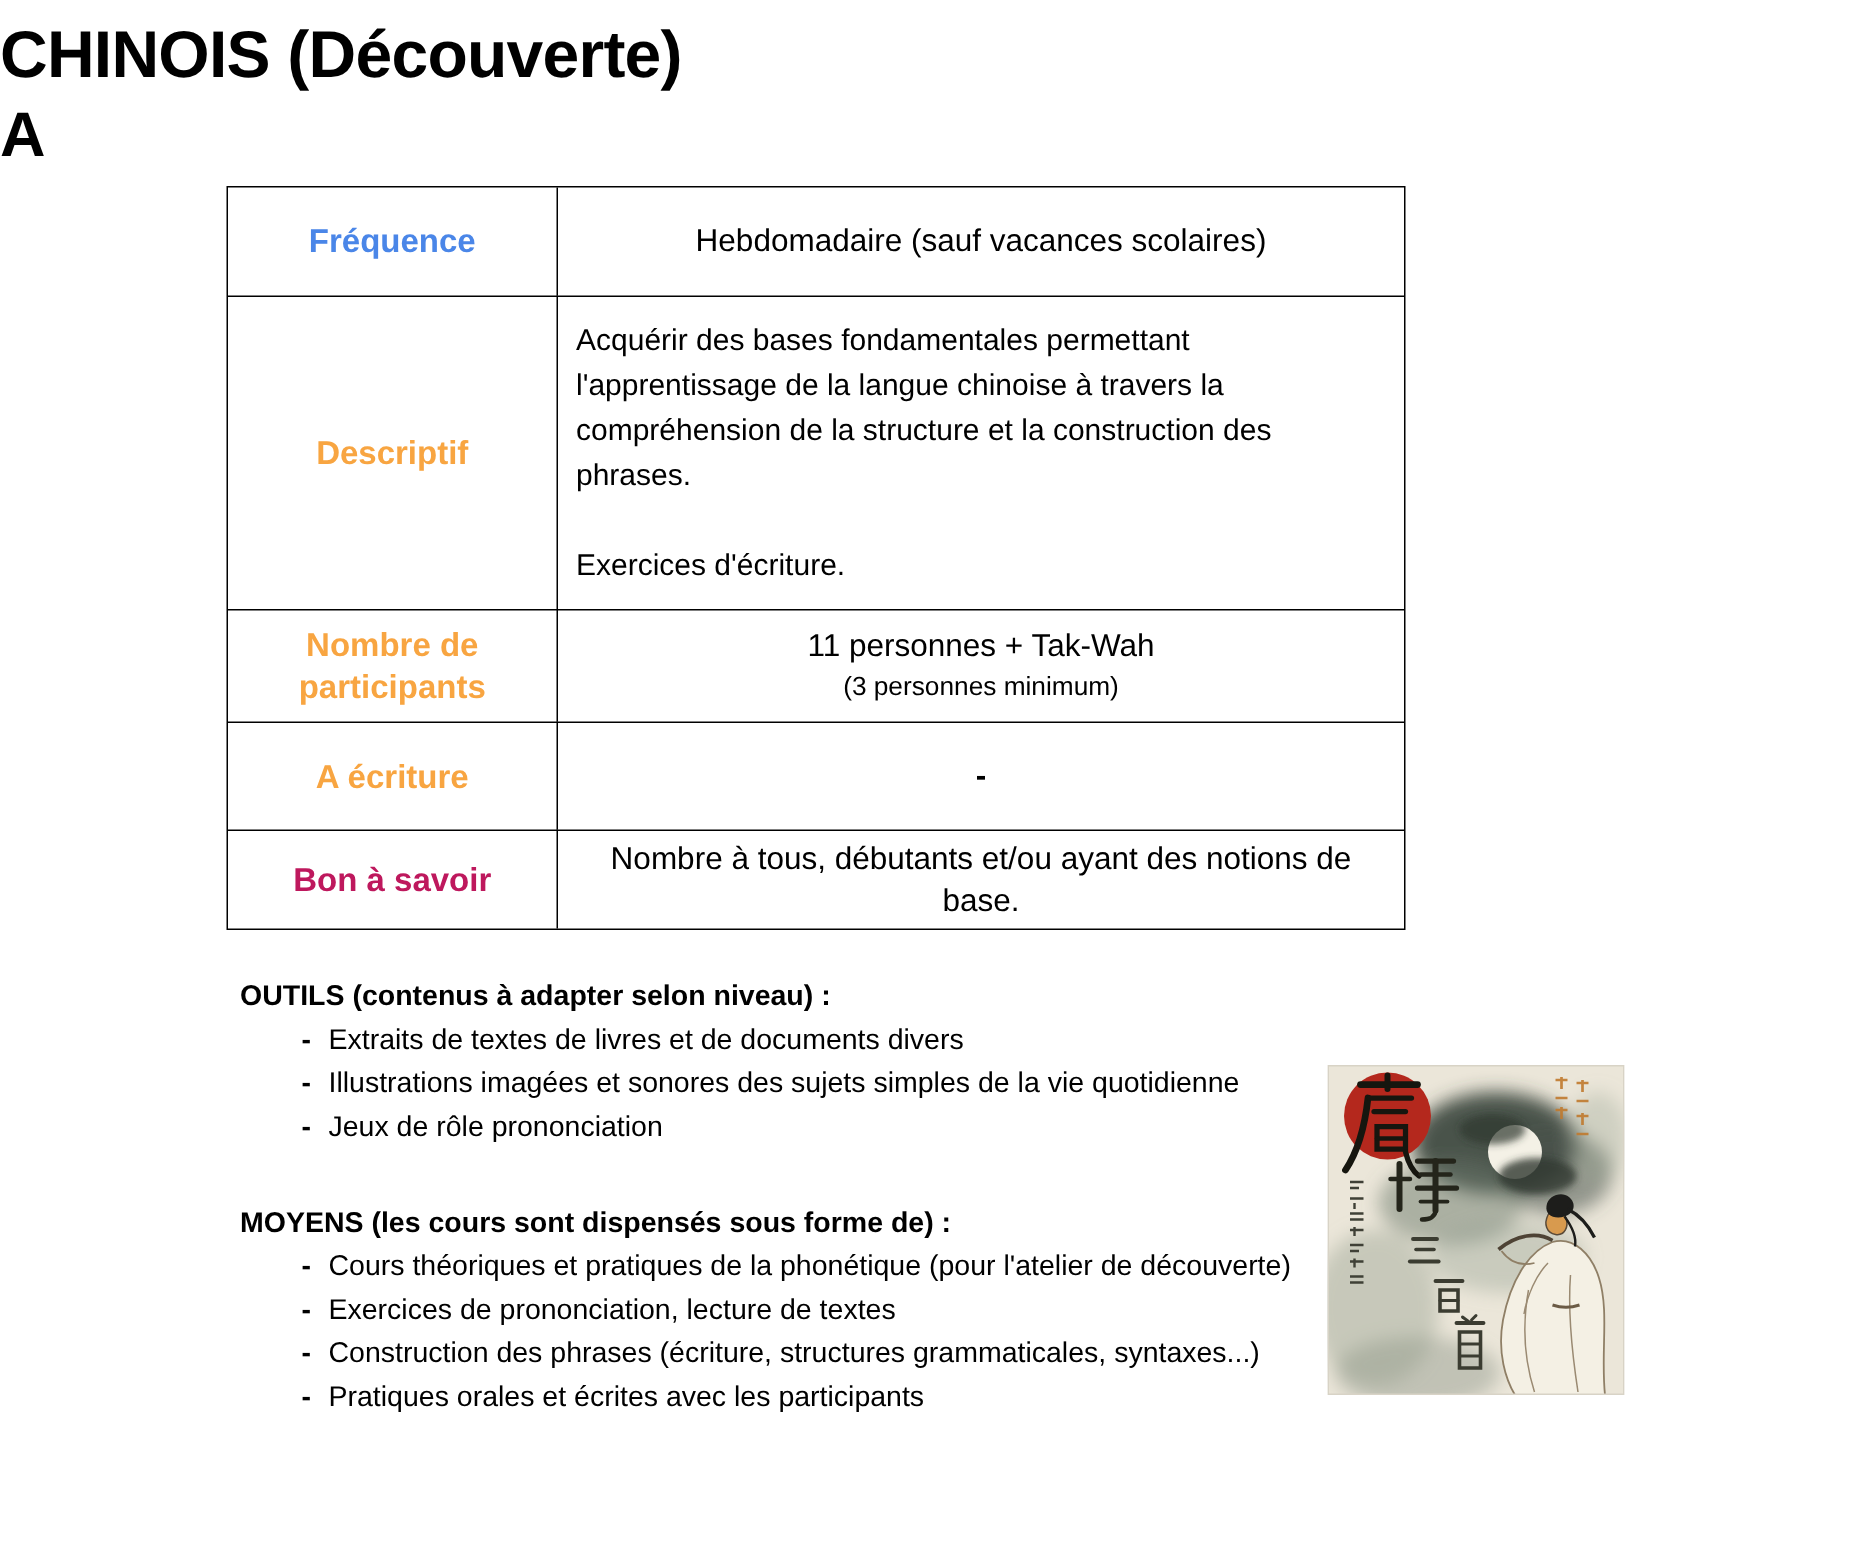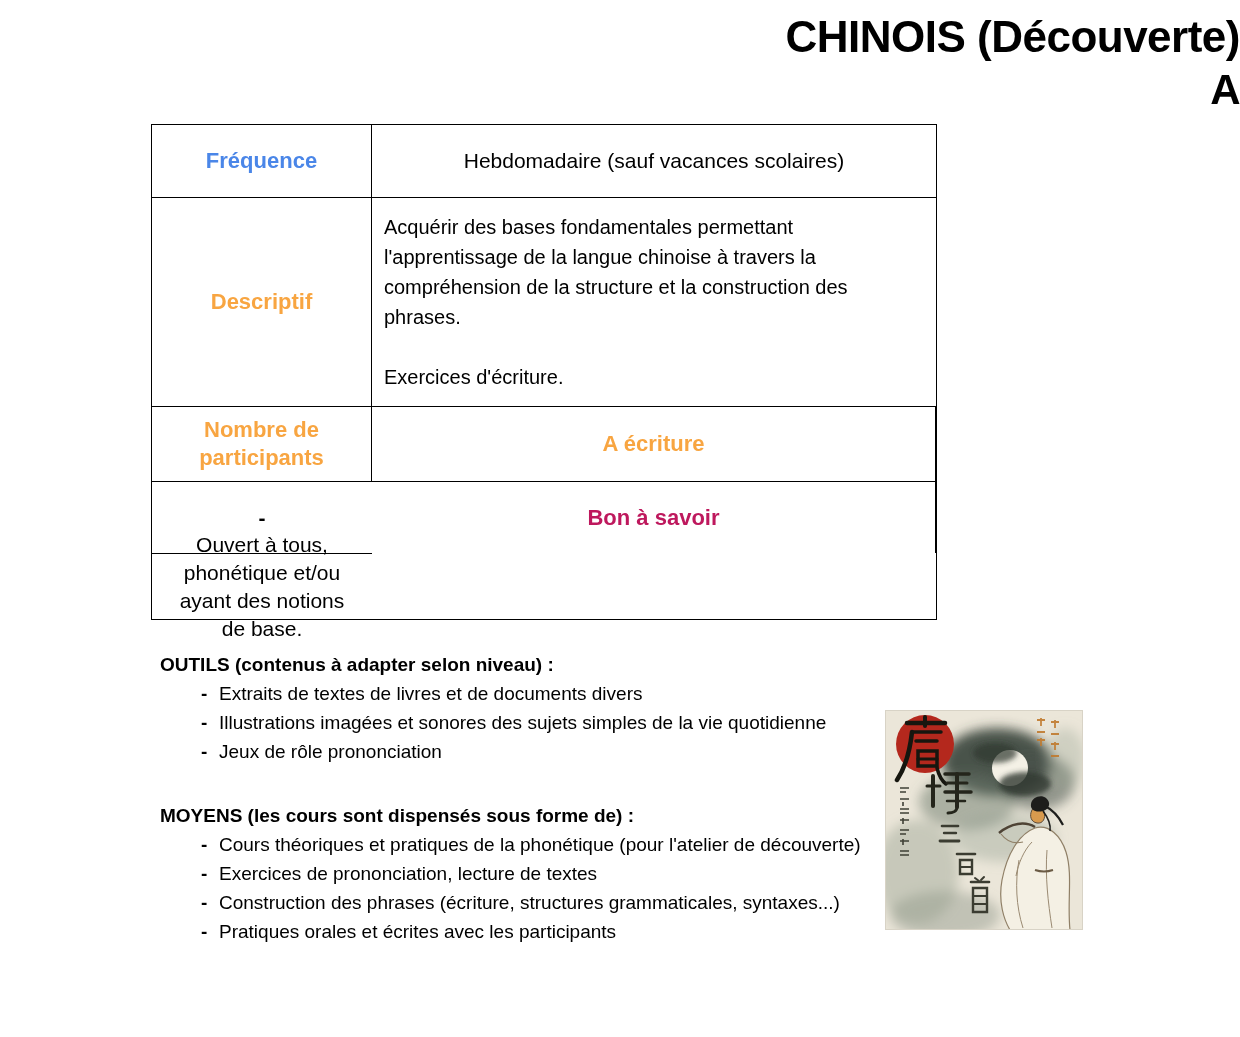--- a/index.html
+++ b/index.html
@@ -4,21 +4,21 @@
 <style>
   * { box-sizing: border-box; }
   html,body { margin:0; padding:0; }
   body {
     width:1240px; height:1037px; position:relative; background:#ffffff;
     font-family:"Liberation Sans", sans-serif; color:#000;
     overflow:hidden;
   }
 
   
-  .title-block { position:absolute; top:10px; left:0; right:0; text-align:right; font-weight:bold; letter-spacing:-0.5px; }
+  .title-block { position:absolute; top:10px; left:0; right:0; text-align:left; font-weight:bold; letter-spacing:-0.5px; }
   .title-line1 { font-size:44px; line-height:54px; }
   .title-line2 { font-size:42px; line-height:52px; }
 
   
   .course-table {
     position:absolute; left:151px; top:124px; width:786px;
     display:grid; grid-template-columns:220px 1fr;
     grid-template-rows:72px 209px 75px 72px 66px;
     border:1.5px solid #000;
   }
@@ -67,26 +67,30 @@
     <div class="cell label" style="color: rgb(74, 134, 232);">Fréquence</div>
     <div class="cell value">Hebdomadaire (sauf vacances scolaires)</div>
 
     <div class="cell label bt" style="color: rgb(248, 165, 65);">Descriptif</div>
     <div class="cell value descriptif bt">
       <p class="p1">Acquérir des bases fondamentales permettant l'apprentissage de la langue chinoise à travers la compréhension de la structure et la construction des phrases.</p>
       <p class="p2">Exercices d'écriture.</p>
     </div>
 
     <div class="cell label bt" style="color: rgb(248, 165, 65);">Nombre de participants</div>
+    <div class="cell value participants bt">
+      <div class="v-main">11 personnes + Tak-Wah</div>
+      <div class="v-sub">(3 personnes minimum)</div>
+    </div>
 
     <div class="cell label bt" style="color: rgb(248, 165, 65);">A écriture</div>
     <div class="cell value dash-cell bt">-</div>
 
     <div class="cell label bt" style="color: #be185d;">Bon à savoir</div>
-    <div class="cell value bt">Ouvert à tous, phonétique et/ou ayant des notions de base.</div>
+    <div class="cell value bt">Nombre à tous, débutants et/ou ayant des notions de base.</div>
   </div>
 
   <div class="notes">
     <div class="note-block">
       <p class="section-heading">OUTILS (contenus à adapter selon niveau) :</p>
       <ul>
         <li>
           <span class="dash">-</span>
           <span class="item-text">Extraits de textes de livres et de documents divers</span>
         </li>

